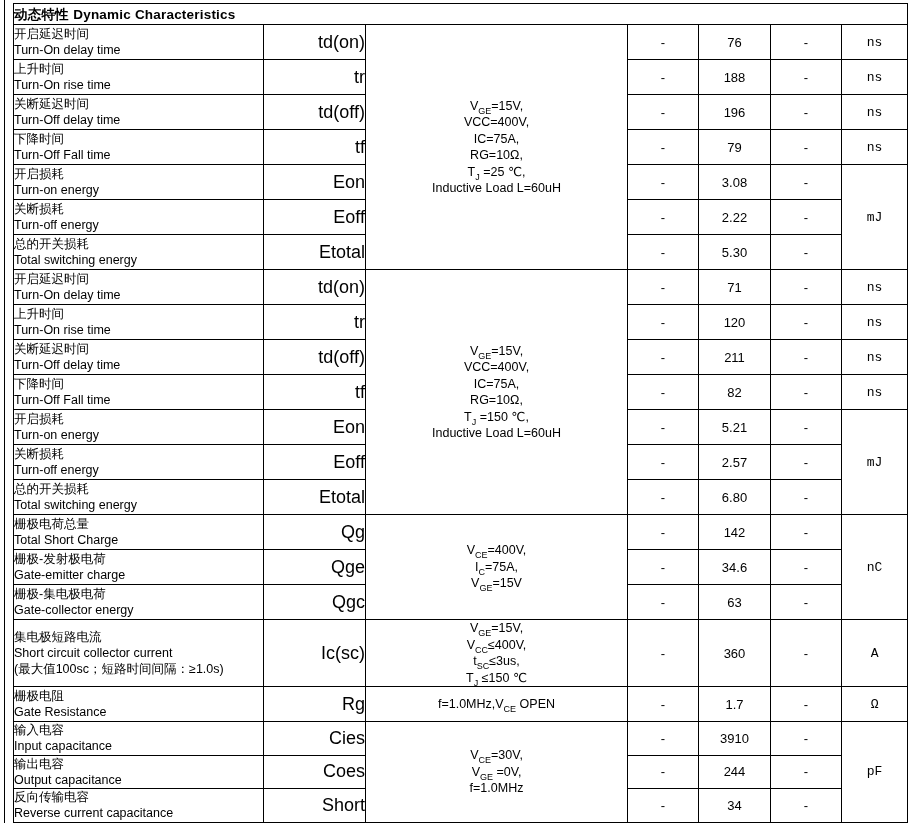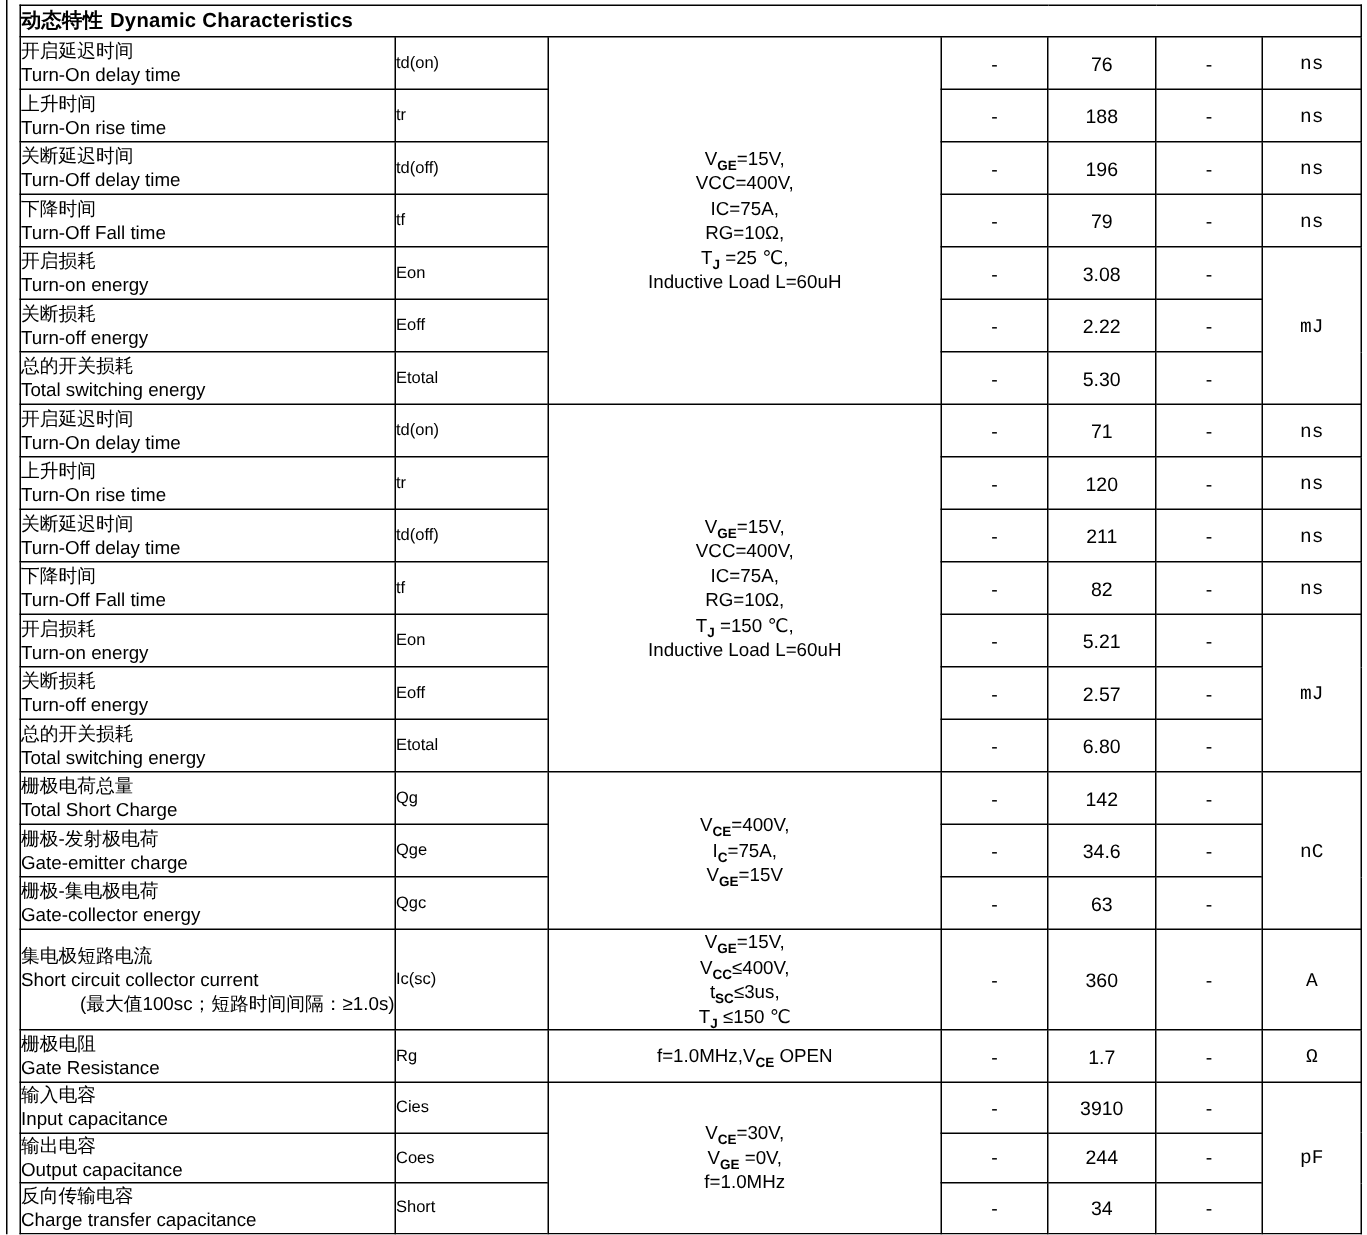--- a/index.html
+++ b/index.html
@@ -12,26 +12,26 @@
   table.spec{
     position:absolute;left:13px;top:3px;width:894px;
     border-collapse:collapse;table-layout:fixed;
   }
   table.spec td{border:1px solid #000;padding:0;vertical-align:middle;background:#fff;}
   tr.std-row{height:35px;}
   tr.cap-row{height:33px;}
   td.title-cell{height:20px;padding:1px 0 1px 7px;}
   .title-text{font-size:13.5px;font-weight:bold;letter-spacing:0.2px;}
   td.param-cell{padding:2px 4px 2px 6px;font-size:12.5px;line-height:1.3;text-align:left;}
-  td.symbol-cell{text-align:left;font-size:11px;}
+  td.symbol-cell{text-align:right;font-size:18px;}
   td.cond-cell{text-align:center;font-size:12.5px;line-height:1.32;padding:2px 0;}
   td.val-cell{text-align:center;font-size:13px;}
   td.unit-cell{text-align:center;font-size:13px;font-family:Liberation Mono, monospace;}
-  sub{font-size:9px;line-height:0;font-weight:bold;}
-  .param-note{font-size:12.5px;text-align:right;}
+  sub{font-size:9px;line-height:0;}
+  .param-note{font-size:12.5px;}
 </style>
 </head>
 <body>
 
 <div class="page-rule"></div>
 
 <table class="spec">
   <colgroup>
     <col style="width:250px">
       <col style="width:102px">
@@ -304,21 +304,21 @@
           <div class="param-en">Output capacitance</div>
         </td>
         <td class="symbol-cell">Coes</td>
         <td class="val-cell">-</td>
         <td class="val-cell">244</td>
         <td class="val-cell">-</td>
       </tr>
       <tr class="cap-row">
         <td class="param-cell">
           <div class="param-zh">反向传输电容</div>
-          <div class="param-en">Charge transfer capacitance</div>
+          <div class="param-en">Reverse current capacitance</div>
         </td>
         <td class="symbol-cell">Short</td>
         <td class="val-cell">-</td>
         <td class="val-cell">34</td>
         <td class="val-cell">-</td>
       </tr>
     </tbody>
 </table>
 
 </body></html>

